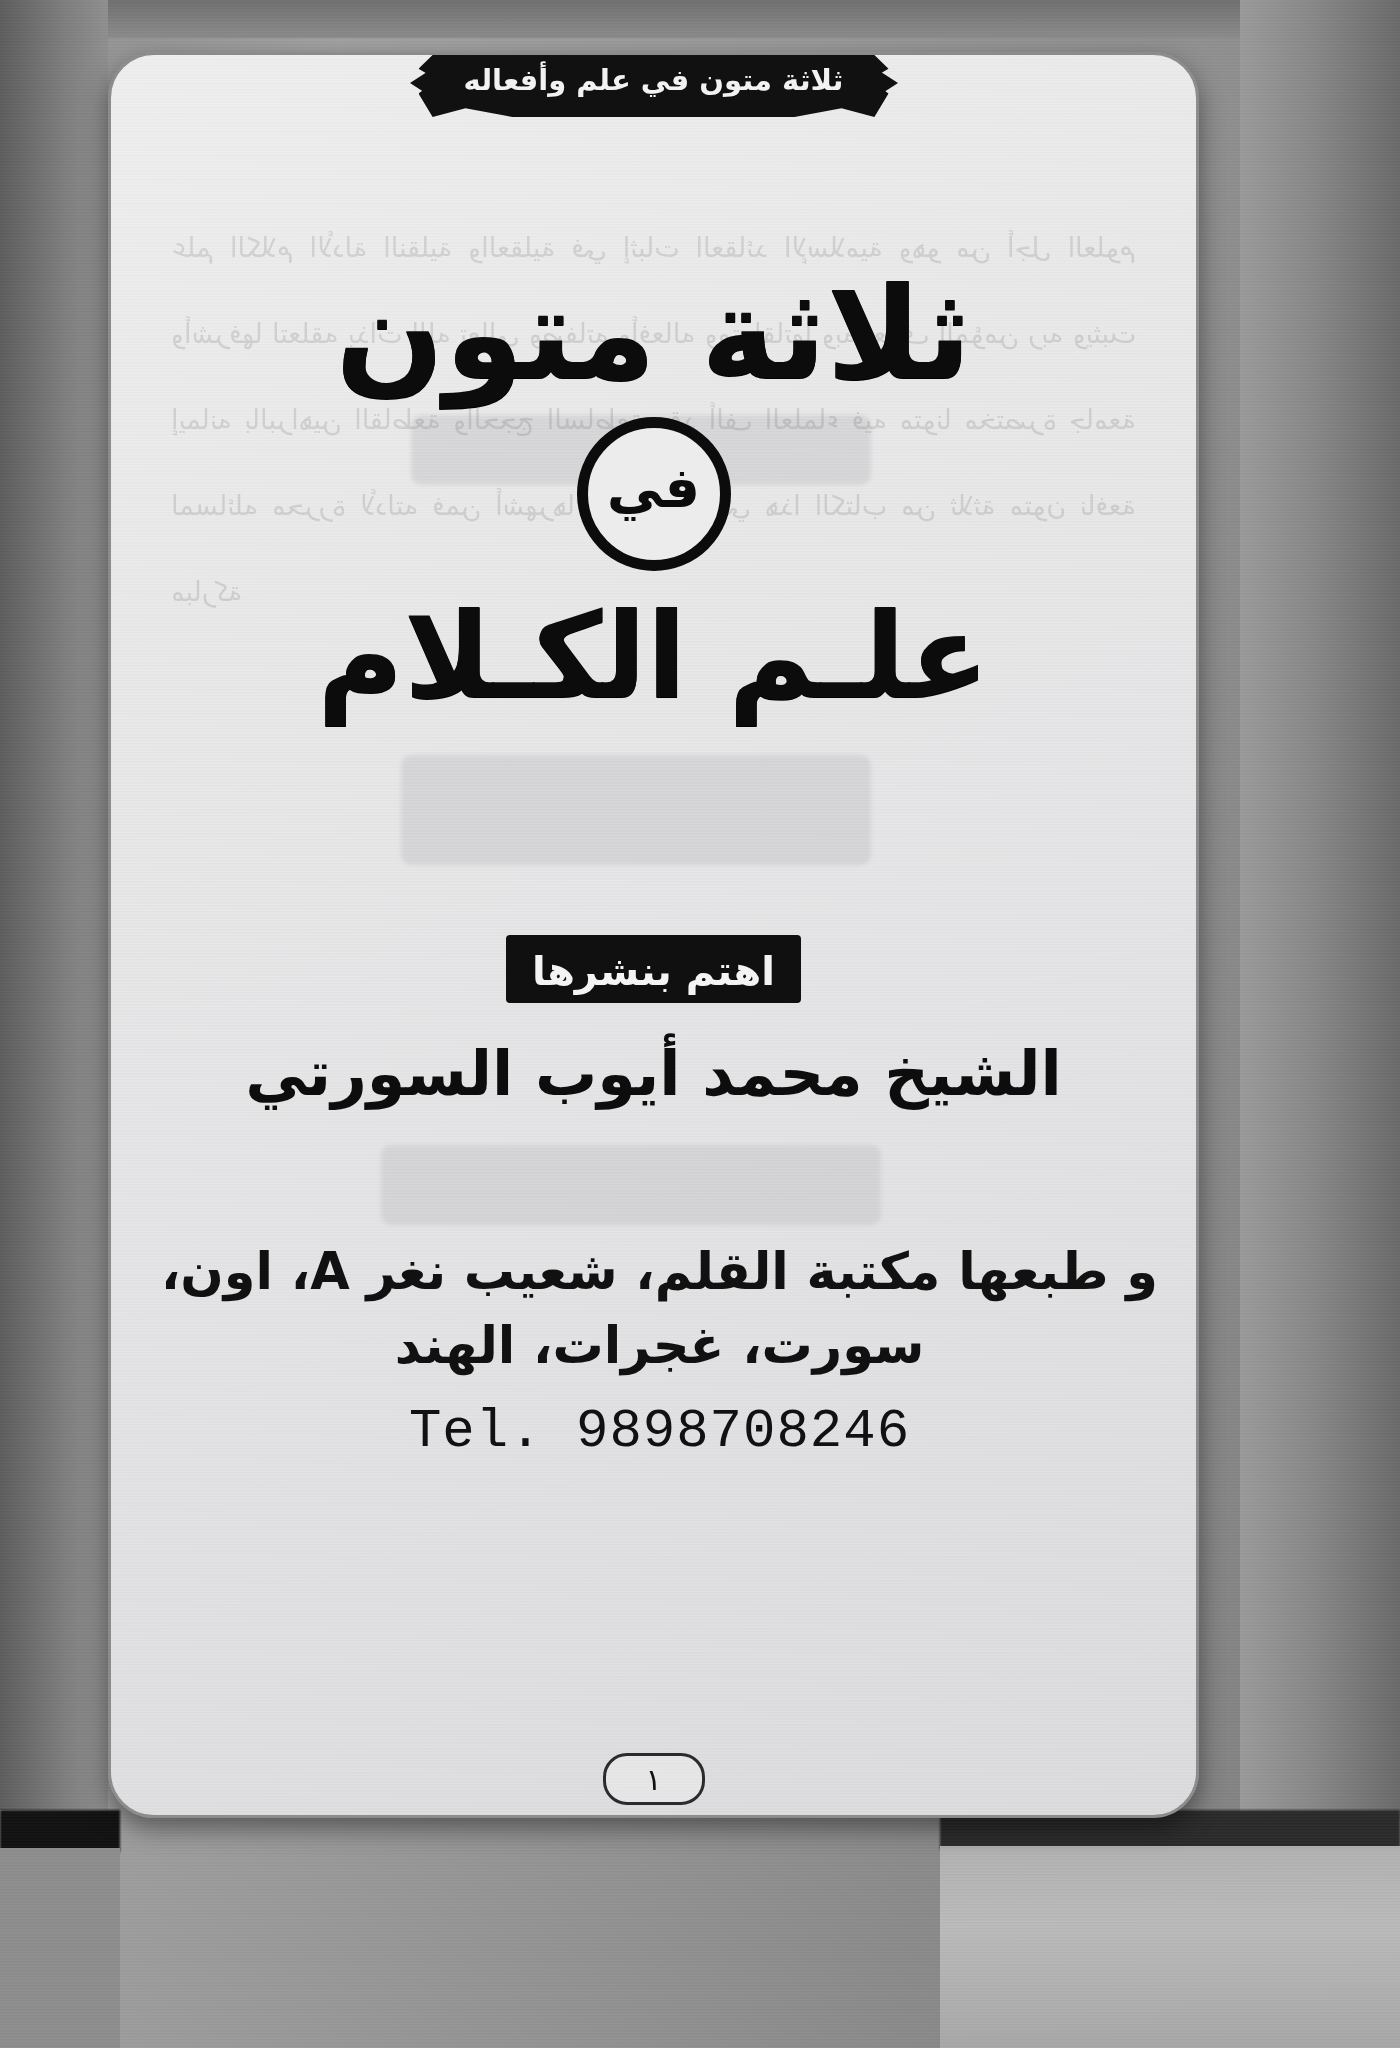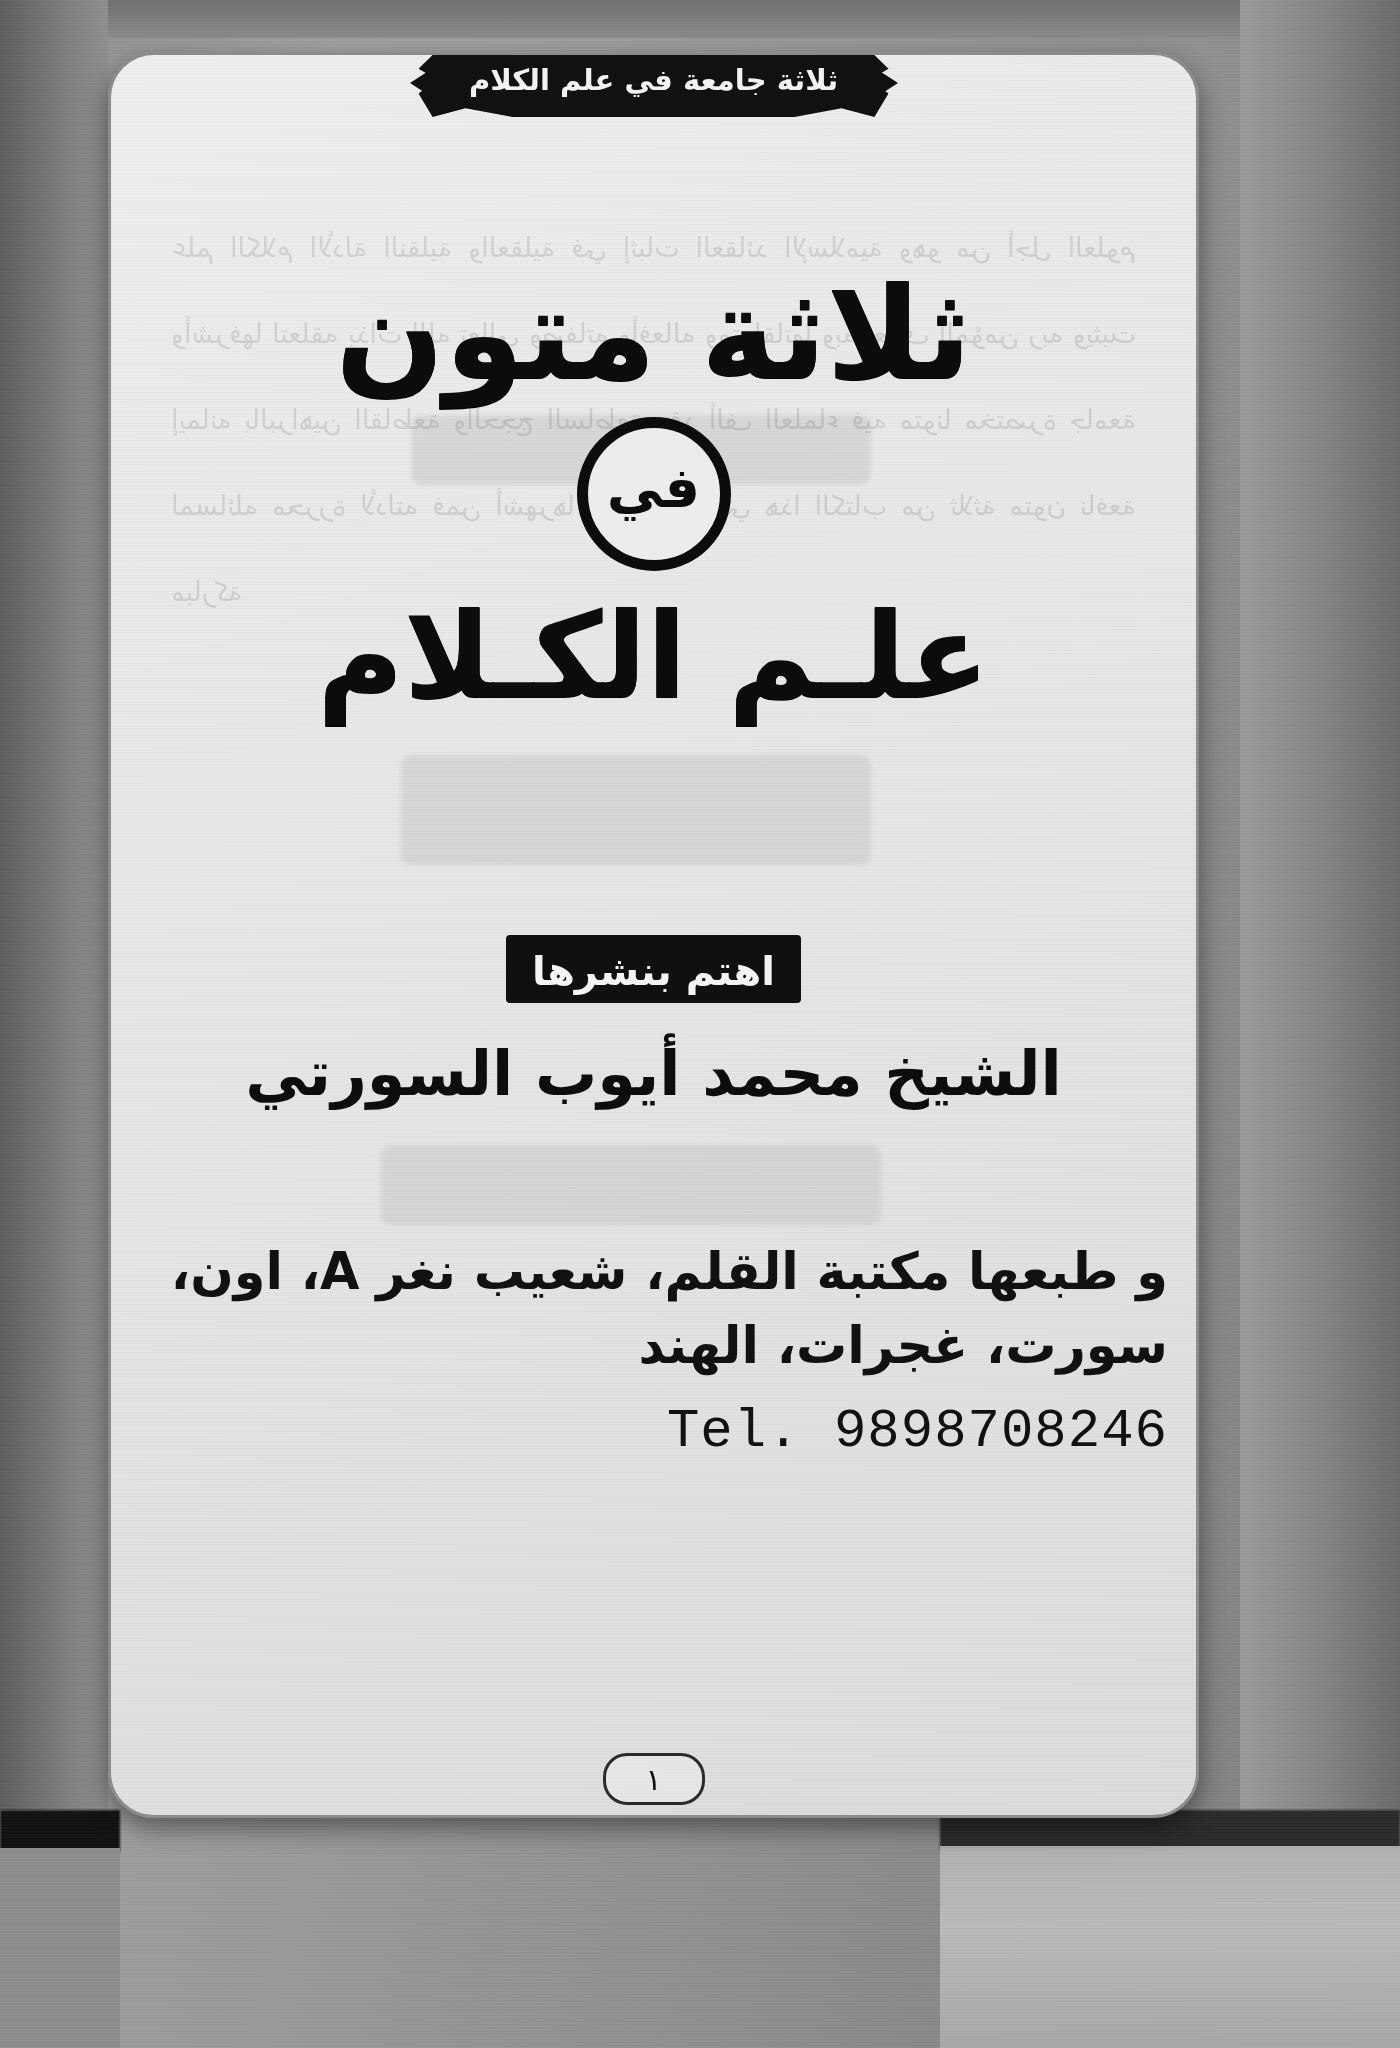--- a/index.html
+++ b/index.html
@@ -239,21 +239,21 @@
     color: #0d0d0d;
     direction: rtl;
     letter-spacing: -1px;
   }
 
   
   .imprint{
     position:absolute;
     top: 1180px;
     left: 40px; right: 28px;
-    text-align:right;
+    text-align:center;
     z-index: 4;
     direction: rtl;
   }
   .imprint-line{
     font-size: 51px;
     font-weight: 700;
     color: #111;
     line-height: 1.45;
     letter-spacing: -1px;
   }
@@ -302,21 +302,21 @@
       <div class="gb" style="top:360px; left:300px; width:460px; height:70px;"></div>
       <div class="gb" style="top:700px; left:290px; width:470px; height:110px;"></div>
       <div class="gb" style="top:1090px; left:270px; width:500px; height:80px;"></div>
     </div>
     <div class="ghost">علم الكلام الأدلة النقلية والعقلية في إثبات العقائد الإسلامية وهو من أجل العلوم وأشرفها لتعلقه بذات الله تعالى وصفاته وأفعاله ومتعلقاتها وبه يعرف المؤمن ربه ويثبت إيمانه بالبراهين القاطعة والحجج الساطعة وقد ألف العلماء فيه متونا مختصرة جامعة لمسائله محررة لأدلته فمن أشهرها ما جمعناه في هذا الكتاب من ثلاثة متون نافعة مباركة</div>
 
     <div class="header-ornament">
       <div class="spike l"></div>
       <div class="spike r"></div>
       <div class="plate"></div>
-      <div class="plate-text">ثلاثة جامعة في علم الكلام</div>
+      <div class="plate-text">ثلاثة متون في علم وأفعاله</div>
     </div>
 
     <div class="title-wrap">
       <div class="title-line1">ثلاثة متون</div>
       <div class="fi-badge">
         <span>في</span>
       </div>
       <div class="title-line2">علـم الكـلام</div>
     </div>
 

